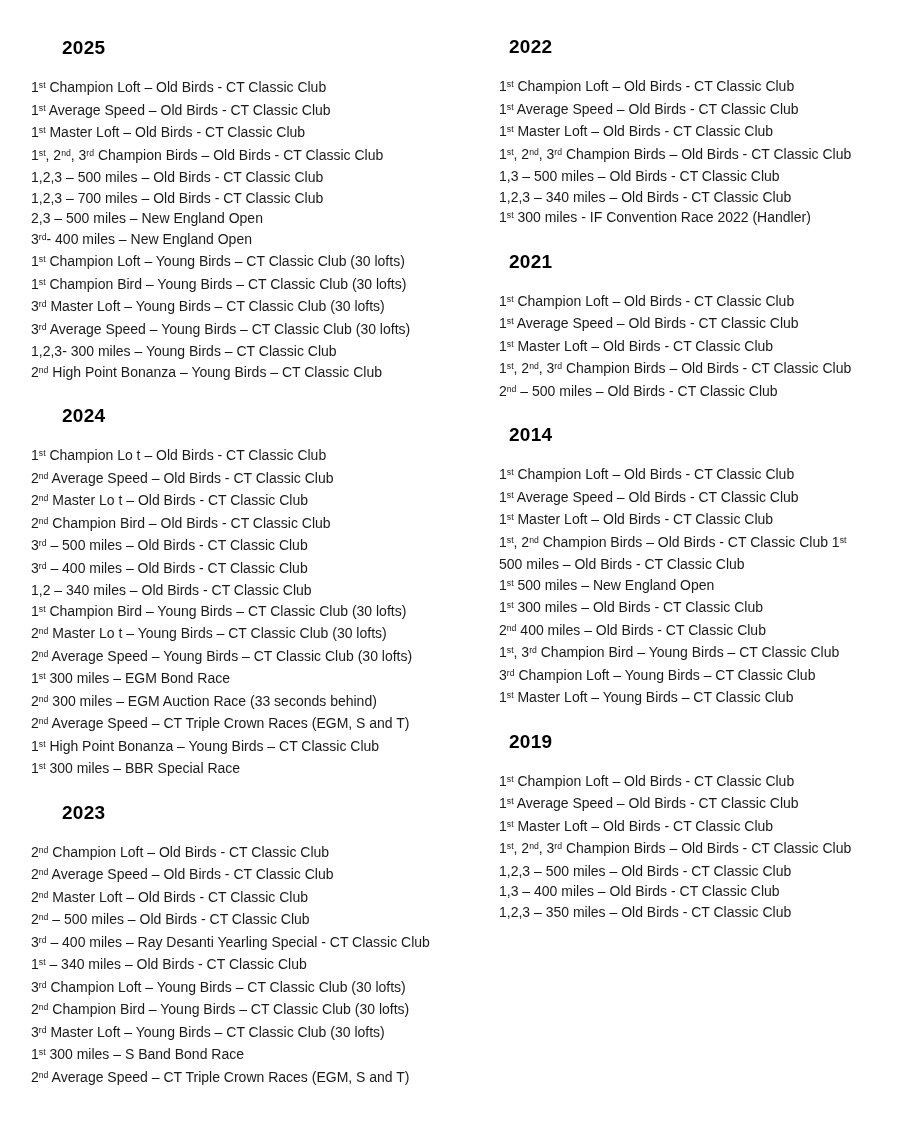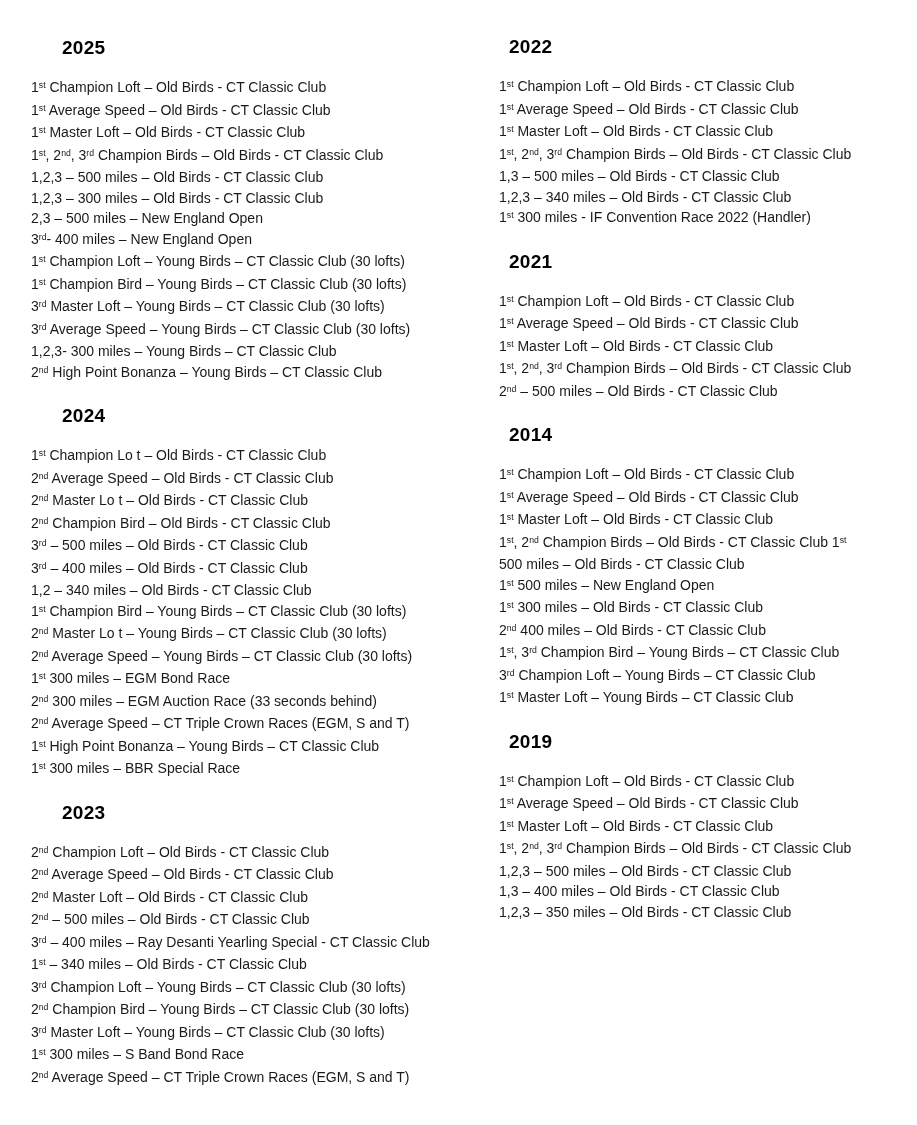--- a/index.html
+++ b/index.html
@@ -46,21 +46,21 @@
 
 <main class="page">
   <section class="column col-left">
       <section class="year-section">
         <h2 class="year-heading">2025</h2>
         <p class="achievement-line">1<sup>st</sup> Champion Loft – Old Birds - CT Classic Club</p>
         <p class="achievement-line">1<sup>st</sup> Average Speed – Old Birds - CT Classic Club</p>
         <p class="achievement-line">1<sup>st</sup> Master Loft – Old Birds - CT Classic Club</p>
         <p class="achievement-line">1<sup>st</sup>, 2<sup>nd</sup>, 3<sup>rd</sup> Champion Birds – Old Birds - CT Classic Club</p>
         <p class="achievement-line">1,2,3 – 500 miles – Old Birds - CT Classic Club</p>
-        <p class="achievement-line">1,2,3 – 300 miles – Old Birds - CT Classic Club</p>
+        <p class="achievement-line">1,2,3 – 700 miles – Old Birds - CT Classic Club</p>
         <p class="achievement-line">2,3 – 500 miles – New England Open</p>
         <p class="achievement-line">3<sup>rd</sup>- 400 miles – New England Open</p>
         <p class="achievement-line">1<sup>st</sup> Champion Loft – Young Birds – CT Classic Club (30 lofts)</p>
         <p class="achievement-line">1<sup>st</sup> Champion Bird – Young Birds – CT Classic Club (30 lofts)</p>
         <p class="achievement-line">3<sup>rd</sup> Master Loft – Young Birds – CT Classic Club (30 lofts)</p>
         <p class="achievement-line">3<sup>rd</sup> Average Speed – Young Birds – CT Classic Club (30 lofts)</p>
         <p class="achievement-line">1,2,3- 300 miles – Young Birds – CT Classic Club</p>
         <p class="achievement-line">2<sup>nd</sup> High Point Bonanza – Young Birds – CT Classic Club</p>
       </section>
       <section class="year-section">

